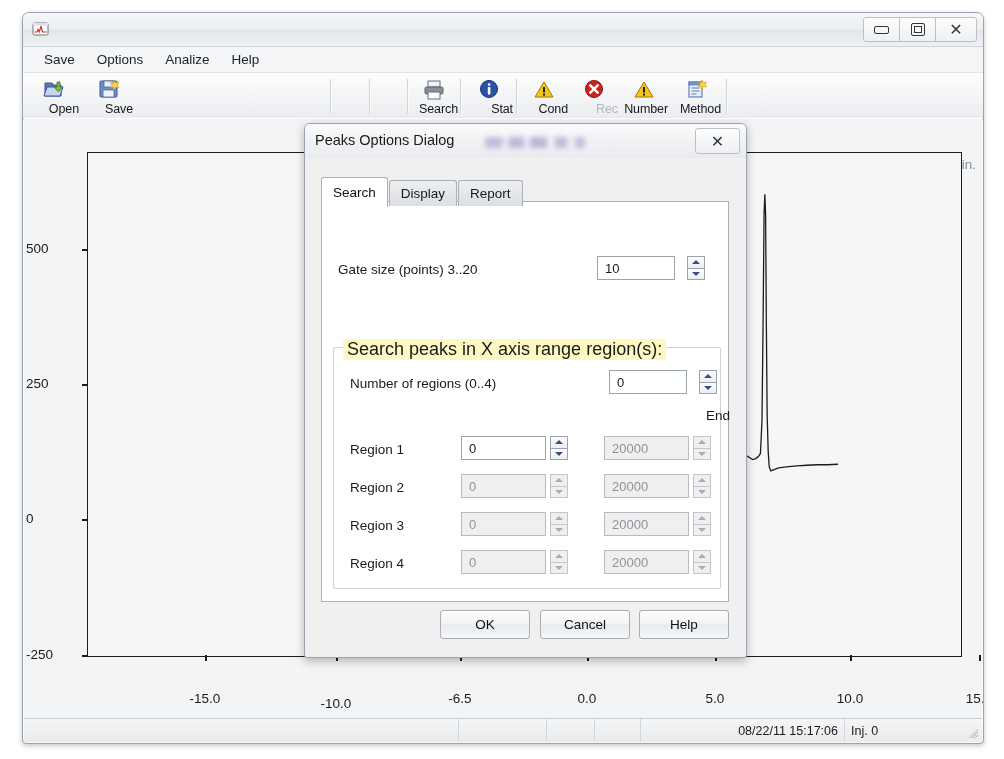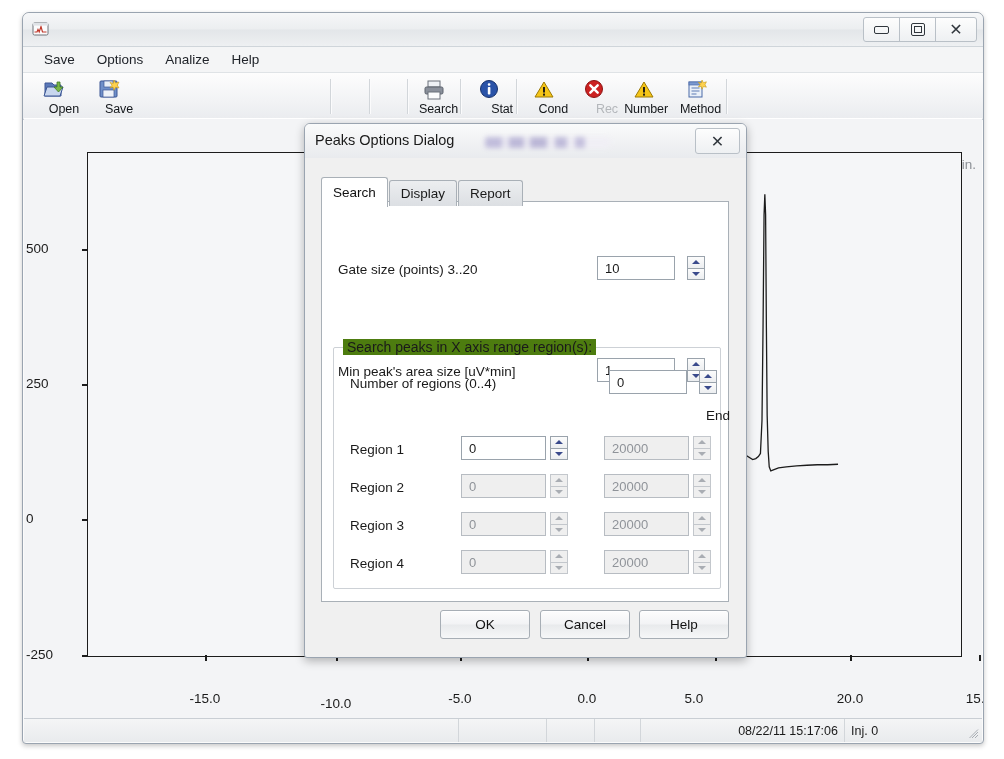--- a/index.html
+++ b/index.html
@@ -183,22 +183,22 @@
   .ar-up{border-bottom:4px solid #3a4a8c;}
   .ar-dn{border-top:4px solid #3a4a8c;}
   .spin.dis .ar-up{border-bottom-color:#a9adb3;}
   .spin.dis .ar-dn{border-top-color:#a9adb3;}
 
   .group{
     position:absolute;left:11px;top:145px;width:386px;height:240px;
     border:1px solid #cdd1d6;border-radius:2px;
   }
   .group-cap{
-    position:absolute;left:9px;top:-9px;background:#4d7c0f;padding:0 4px;
-    font-size:14px;color:#1a1a1a;white-space:nowrap;
+    position:absolute;left:9px;top:-9px;background:#fef9c3;padding:0 4px;
+    font-size:18px;color:#1a1a1a;white-space:nowrap;
   }
   .hint{position:absolute;left:16px;font-size:13.5px;color:#1a1a1a;white-space:nowrap;}
   .hint-end{position:absolute;left:372px;font-size:13.5px;color:#1a1a1a;}
 
   .dlg-buttons{position:absolute;left:0;top:452px;width:441px;height:40px;}
   .dbtn{
     position:absolute;top:0;width:88px;height:27px;
     background:linear-gradient(to bottom,#fdfdfd 0%,#f2f3f5 48%,#e8eaec 52%,#f6f7f8 100%);
     border:1px solid #a7aeb5;border-radius:3px;
     font-size:13.5px;color:#111;
@@ -367,27 +367,27 @@
       <svg id="trace-svg" width="869" height="499" viewBox="0 0 869 499" preserveAspectRatio="none">
           <path d="M 413.81 336.44 L 424.15 332.32 L 434.50 328.21 L 444.85 326.15 L 455.19 324.61 L 468.12 323.58 L 481.05 322.04 L 493.99 321.01 L 506.92 319.98 L 519.85 319.46 L 532.78 319.46 L 545.71 318.95 L 558.64 318.43 L 571.57 317.92 L 584.51 316.89 L 597.44 315.86 L 610.37 314.32 L 623.30 312.26 L 633.65 310.72 L 643.99 308.66 L 651.75 306.60 L 658.22 302.49 L 664.68 306.60 L 667.79 305.57 L 670.37 303.52 L 672.44 300.43 L 673.99 267.51 L 675.03 174.91 L 676.06 61.73 L 676.84 41.15 L 677.61 61.73 L 678.39 174.91 L 679.16 262.36 L 680.20 298.37 L 681.23 313.80 L 682.79 317.92 L 685.37 316.89 L 690.54 314.83 L 698.30 313.80 L 708.65 312.78 L 718.99 312.26 L 729.34 311.75 L 739.68 311.75 L 750.03 311.23" fill="none" stroke="#1c1c1c" stroke-width="1.3" vector-effect="non-scaling-stroke"></path>
         </svg>
     </div>
 
     <div class="xtickmark" style="left:181px; top:536px"></div>
     <div class="xtick" style="left:181px; top:572px">-15.0</div>
     <div class="xtickmark" style="left:312px; top:536px"></div>
     <div class="xtick" style="left:312px; top:577px">-10.0</div>
     <div class="xtickmark" style="left:436px; top:536px"></div>
-    <div class="xtick" style="left:436px; top:572px">-5.0</div>
+    <div class="xtick" style="left:436px; top:572px">-6.5</div>
     <div class="xtickmark" style="left:563px; top:536px"></div>
     <div class="xtick" style="left:563px; top:572px">0.0</div>
     <div class="xtickmark" style="left:691px; top:536px"></div>
-    <div class="xtick" style="left:670px; top:572px">5.0</div>
+    <div class="xtick" style="left:691px; top:572px">5.0</div>
     <div class="xtickmark" style="left:826px; top:536px"></div>
-    <div class="xtick" style="left:826px; top:572px">20.0</div>
+    <div class="xtick" style="left:826px; top:572px">10.0</div>
     <div class="xtickmark" style="left:955px; top:536px"></div>
     <div class="xtick" style="left:955px; top:572px">15.0</div>
   </div>
 
   <div class="statusbar">
     <div class="st-cell" style="width:435px"></div>
     <div class="st-cell" style="width:88px"></div>
     <div class="st-cell" style="width:48px"></div>
     <div class="st-cell" style="width:46px"></div>
     <div class="st-cell" style="width:204px;justify-content:flex-end">08/22/11 15:17:06</div>
@@ -424,32 +424,20 @@
             <div class="spin-b">
                 <span class="ar ar-up"></span>
               </div>
             <div class="spin-b">
                 <span class="ar ar-dn"></span>
               </div>
           </div>
         </div>
 
 
-        <div class="frow" style="top:156px">
-          <div class="flabel">Min peak's area size [uV*min]</div>
-          <div class="fbox" style="left:275px">1</div>
-          <div class="spin" style="left:365px">
-            <div class="spin-b">
-                <span class="ar ar-up"></span>
-              </div>
-            <div class="spin-b">
-                <span class="ar ar-dn"></span>
-              </div>
-          </div>
-        </div>
 
         <div class="group">
           <div class="group-cap">Search peaks in X axis range region(s):</div>
 
           <div class="frow" style="top:22px;left:-11px">
             <div class="flabel" style="left:27px">Number of regions (0..4)</div>
             <div class="fbox" style="left:286px">0</div>
             <div class="spin" style="left:376px">
               <div class="spin-b">
                   <span class="ar ar-up"></span>

